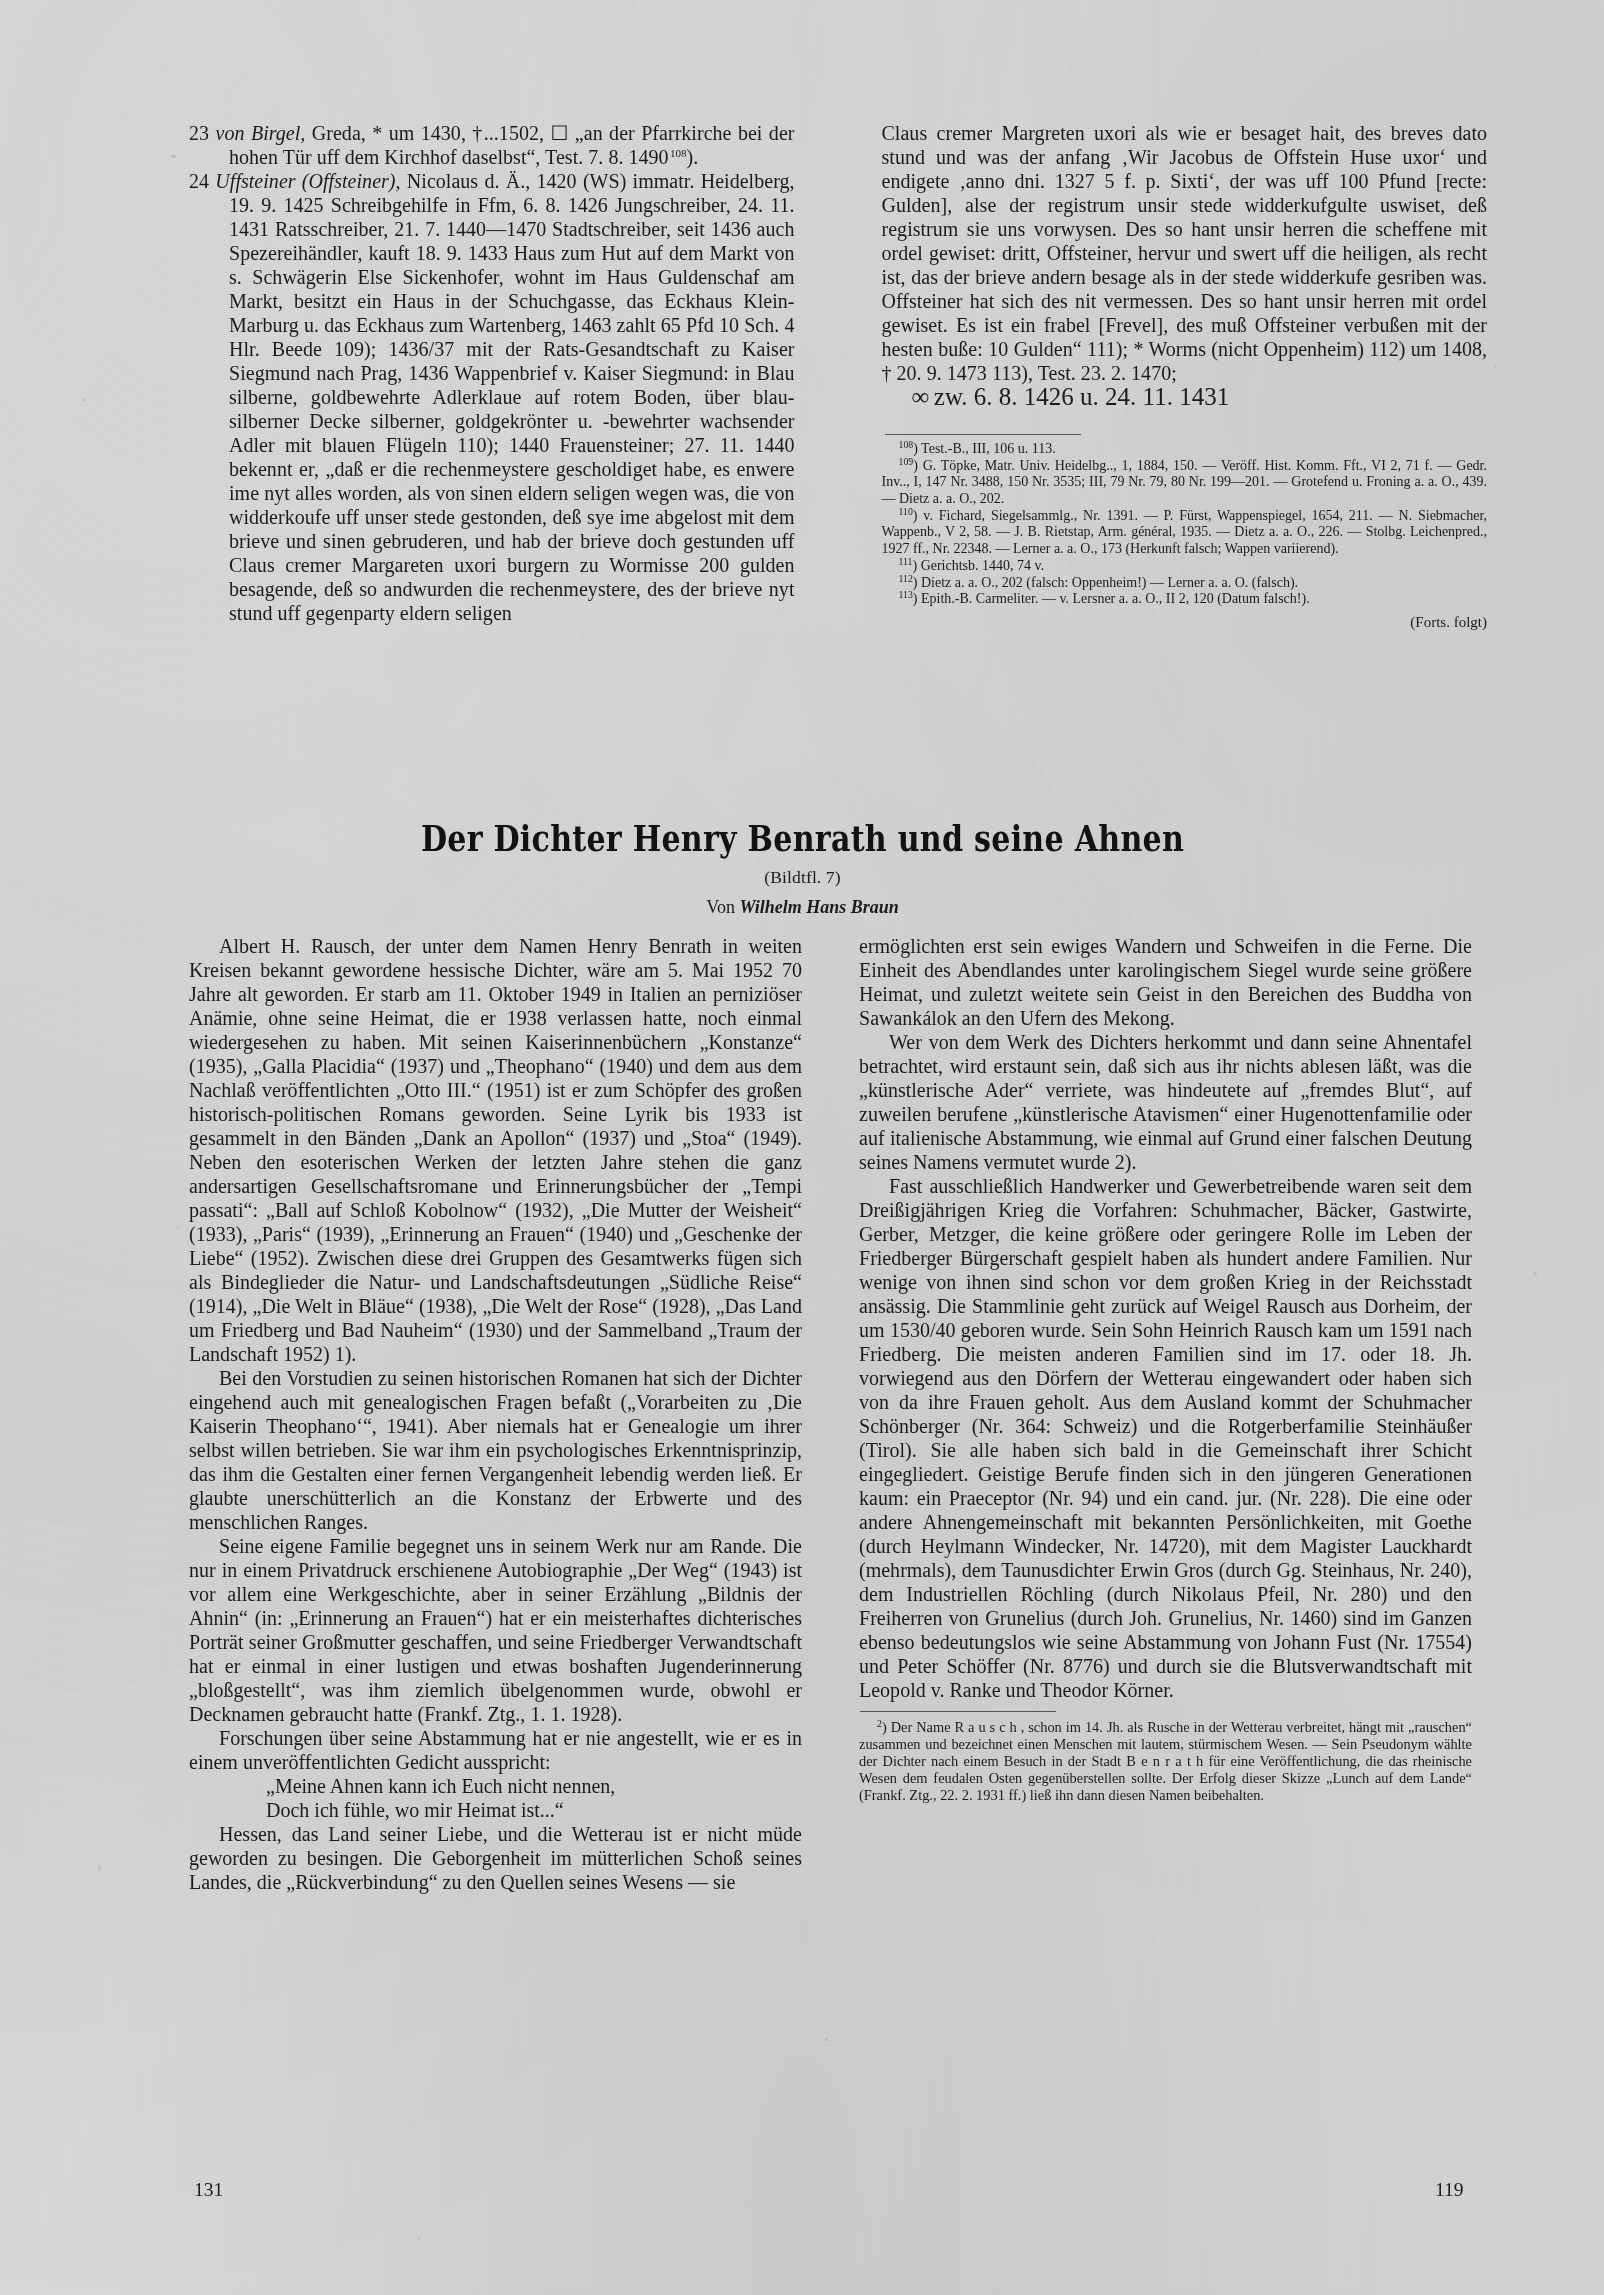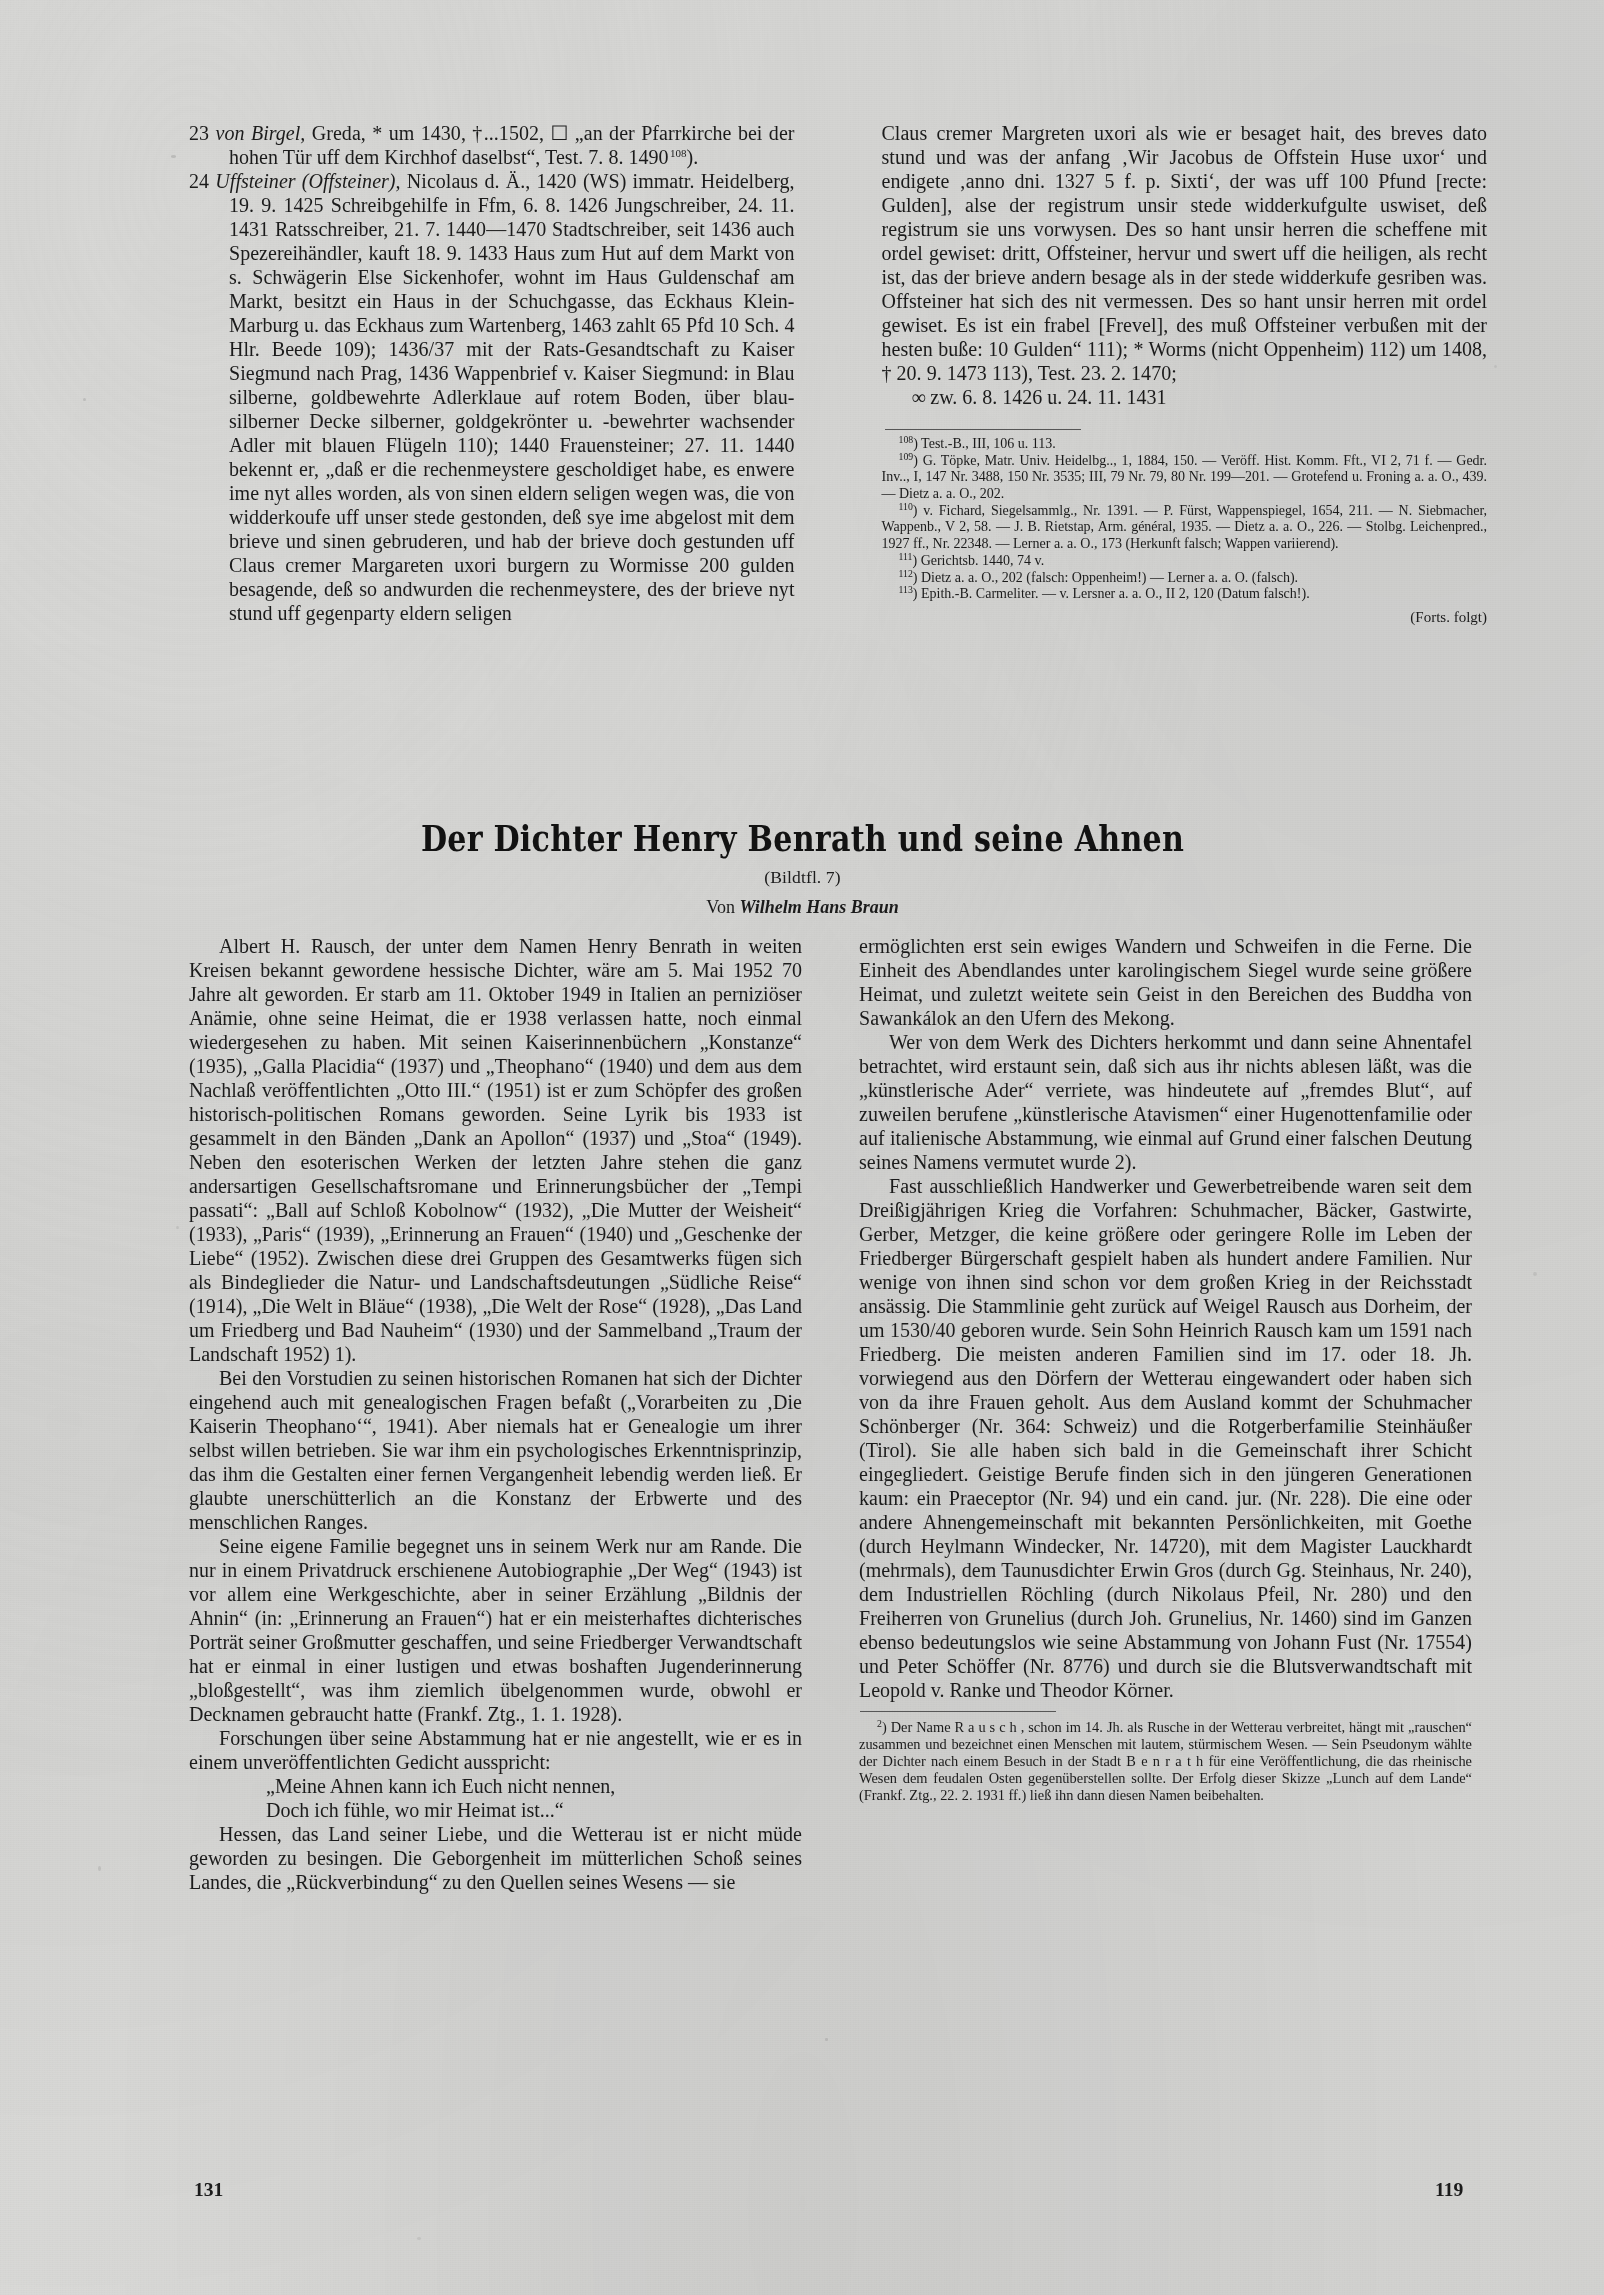--- a/index.html
+++ b/index.html
@@ -78,21 +78,21 @@
   i, .it { font-style: italic; }
 
   sup.fn {
     font-size: 11px;
     vertical-align: 0.62em;
     line-height: 0;
     padding-left: 1.3px;
   }
 
   .marriage-line {
-    font-size: 20px;
+    font-size: 25px;
     line-height: 24px;
     padding-left: 30px;
     margin-top: 0;
   }
   .oo {
     display: inline-block;
     letter-spacing: -3.3px;
     margin-right: 7.8px;
   }
 
@@ -196,21 +196,21 @@
     line-height: 17px;
     text-align: justify;
   }
   .art-fnotes p { margin: 0; text-indent: 18px; }
   .art-fnotes sup { font-size: 9.8px; vertical-align: 0.5em; line-height: 0; }
 
   
   .folio {
     position: absolute;
     font-size: 19.6px;
-    font-weight: 700;
+    font-weight: 400;
     color: #1b1b1b;
   }
   .folio-left  { left: 194px;  top: 2179px; }
   .folio-right { left: 1435px; top: 2179px; }
 
   
   .speck {
     position: absolute;
     background: rgba(60,60,60,0.30);
     border-radius: 50%;

